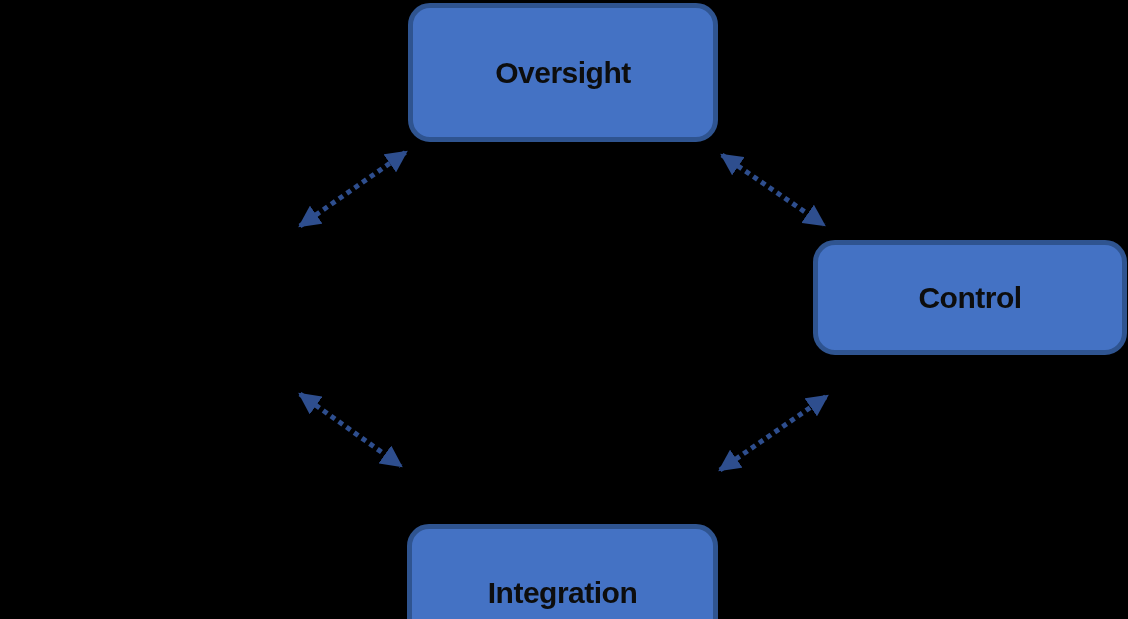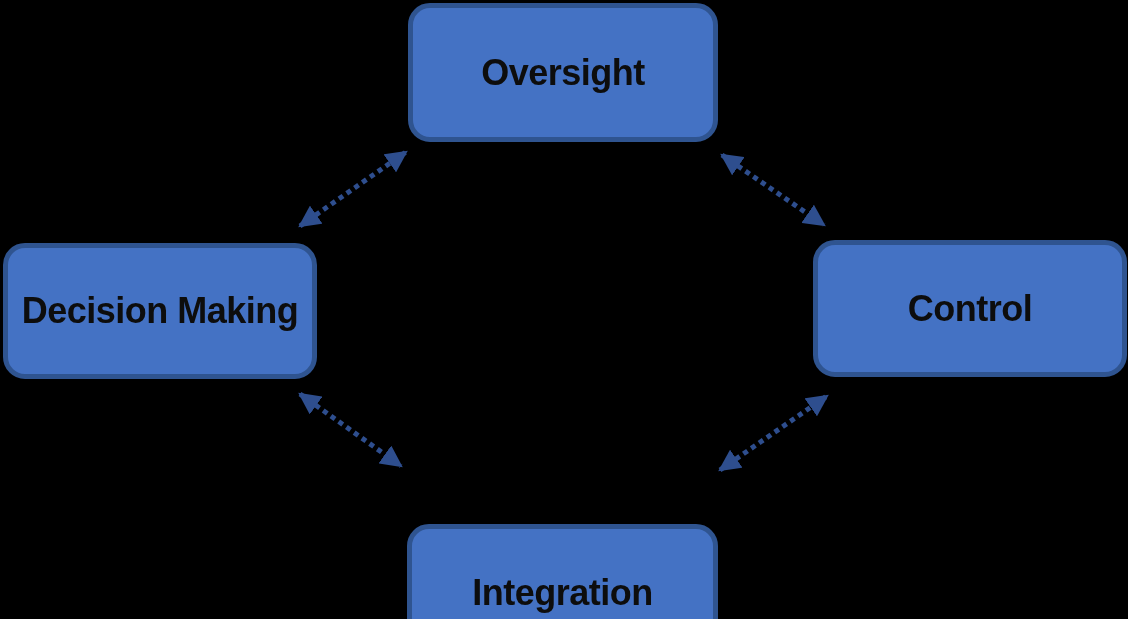--- a/index.html
+++ b/index.html
@@ -42,28 +42,28 @@
     background: var(--node-fill, #4472C4);
     border: 5px solid var(--node-border, #2F5490);
     border-radius: 22px;
     display: flex;
     align-items: center;
     justify-content: center;
     box-shadow: 2px 2px 4px rgba(0,0,0,0.45);
   }
   .node-label {
     color: var(--node-text, #0D0D0D);
-    font-size: 36px;
+    font-size: 30px;
     font-weight: 700;
     letter-spacing: -0.5px;
     white-space: nowrap;
   }
   .node-oversight    { left: 408px; top: 3px;   width: 310px; height: 139px; }
   .node-decision     { left: 3px;   top: 243px; width: 314px; height: 136px; }
-  .node-control      { left: 813px; top: 240px; width: 314px; height: 137px; }
+  .node-control      { left: 813px; top: 240px; width: 314px; height: 115px; }
   .node-integration  { left: 407px; top: 480px; width: 311px; height: 137px; margin-top: 44px; }
 </style>
 </head>
 <body>
 
 <div class="canvas">
 
   <svg class="arrows" viewBox="0 0 1128 619" xmlns="http://www.w3.org/2000/svg" aria-hidden="true">
     <defs>
       <marker id="ah" viewBox="0 0 10 10" refX="9" refY="5" markerWidth="4.4" markerHeight="4.4" orient="auto-start-reverse">
@@ -73,23 +73,20 @@
     <line class="arrow-line" x1="300" y1="226" x2="406" y2="152" marker-start="url(#ah)" marker-end="url(#ah)"></line>
     <line class="arrow-line" x1="722" y1="155" x2="824" y2="225" marker-start="url(#ah)" marker-end="url(#ah)"></line>
     <line class="arrow-line" x1="300" y1="394" x2="401" y2="466" marker-start="url(#ah)" marker-end="url(#ah)"></line>
     <line class="arrow-line" x1="720" y1="470" x2="827" y2="396" marker-start="url(#ah)" marker-end="url(#ah)"></line>
   </svg>
 
   <div class="node node-oversight">
     <span class="node-label">Oversight</span>
   </div>
 
-  <div class="node node-decision">
-    <span class="node-label">Decision Making</span>
-  </div>
 
   <div class="node node-control">
     <span class="node-label">Control</span>
   </div>
 
   <div class="node node-integration">
     <span class="node-label">Integration</span>
   </div>
 
 </div>

